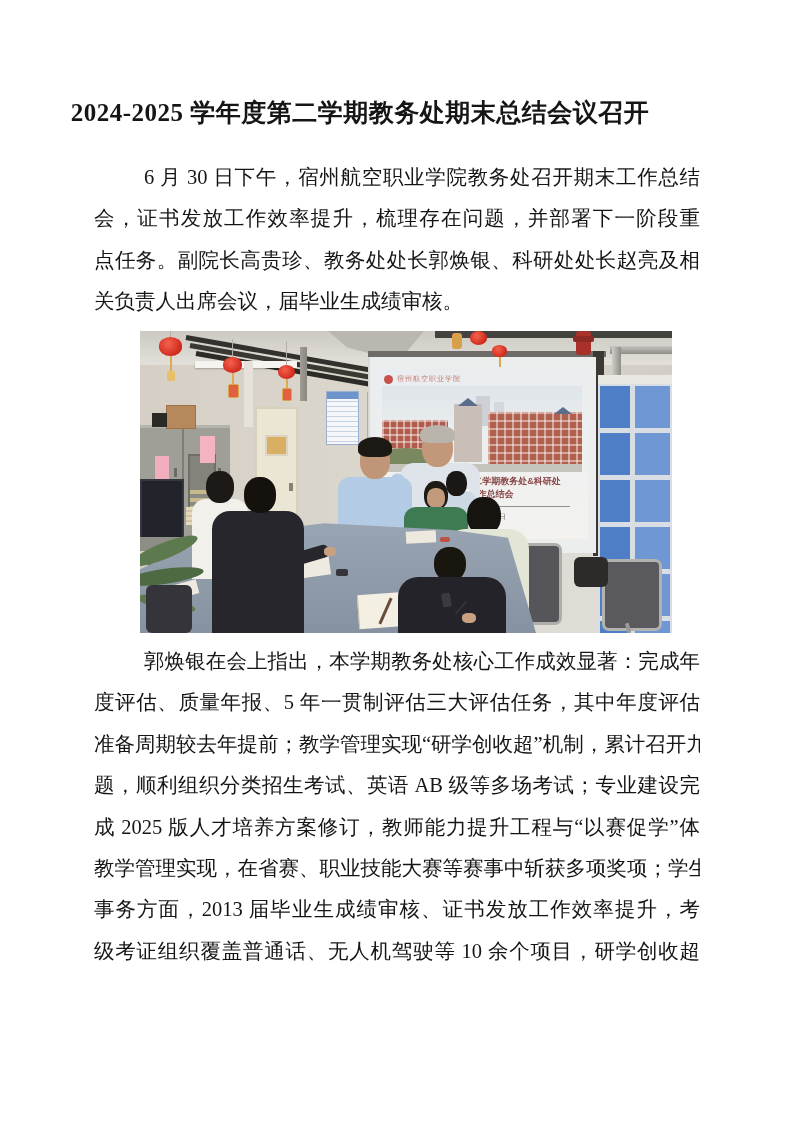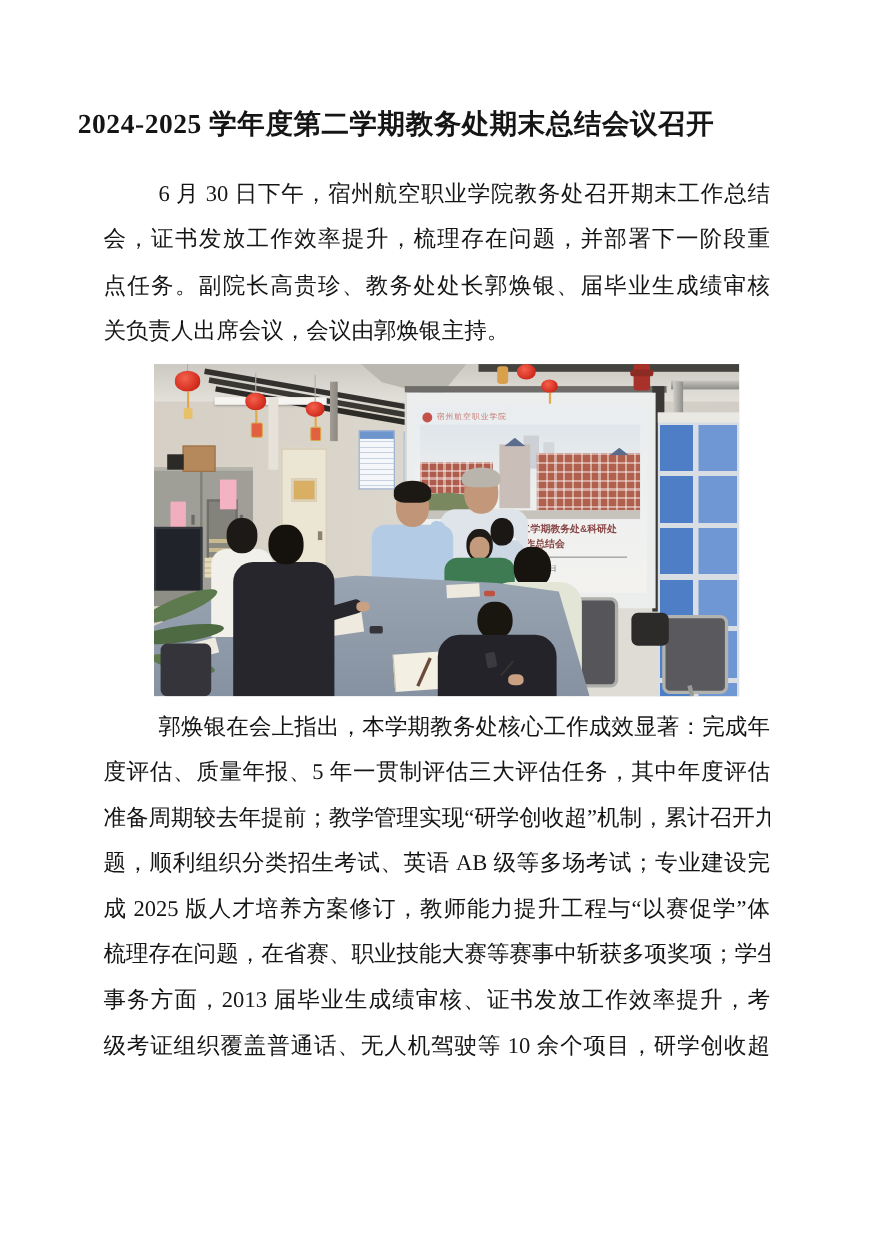--- a/index.html
+++ b/index.html
@@ -22,22 +22,22 @@
 </head>
 <body>
 
 <div class="page">
 
   <div class="doc-title">2024-2025 学年度第二学期教务处期末总结会议召开</div>
 
   <div class="para" style="top:157px;">
     <div class="line first">6 月 30 日下午，宿州航空职业学院教务处召开期末工作总结</div>
     <div class="line">会，证书发放工作效率提升，梳理存在问题，并部署下一阶段重</div>
-    <div class="line">点任务。副院长高贵珍、教务处处长郭焕银、届毕业生成绩审核</div>
-    <div class="line lastline">关负责人出席会议，会议由郭焕银主持。</div>
+    <div class="line">点任务。副院长高贵珍、教务处处长郭焕银、科研处处长赵亮及相</div>
+    <div class="line lastline">关负责人出席会议，届毕业生成绩审核。</div>
   </div>
 
   <div class="photo">
 
     <div class="abs" style="left:0;top:26px;width:532px;height:276px;background:linear-gradient(90deg,#d5cfc5,#dcd7cd 45%,#d2cdc5);"></div>
     <div class="abs" style="left:0;top:0;width:532px;height:34px;background:linear-gradient(#ccc9c3,#e3e0da);"></div>
     <div class="abs" style="left:188px;top:0;width:96px;height:30px;background:#bab7b0;clip-path:polygon(0 0,100% 0,74% 100%,20% 55%);"></div>
     <div class="abs" style="left:46px;top:4px;width:218px;height:5px;background:#33312d;transform:rotate(10deg);transform-origin:left center;"></div>
     <div class="abs" style="left:50px;top:12px;width:212px;height:5px;background:#3a3833;transform:rotate(10deg);transform-origin:left center;"></div>
     <div class="abs" style="left:56px;top:20px;width:204px;height:5px;background:#2d2b27;transform:rotate(10deg);transform-origin:left center;"></div>
@@ -192,18 +192,18 @@
     <div class="lantern" style="left:352px;top:14px;width:15px;height:12px;"></div>
     <div class="tassel" style="left:359px;top:26px;height:10px;"></div>
   </div>
 
   <div class="para" style="top:641px;">
     <div class="line first">郭焕银在会上指出，本学期教务处核心工作成效显著：完成年</div>
     <div class="line">度评估、质量年报、5 年一贯制评估三大评估任务，其中年度评估</div>
     <div class="line">准备周期较去年提前；教学管理实现“研学创收超”机制，累计召开九</div>
     <div class="line">题，顺利组织分类招生考试、英语 AB 级等多场考试；专业建设完</div>
     <div class="line">成 2025 版人才培养方案修订，教师能力提升工程与“以赛促学”体</div>
-    <div class="line">梳理存在问题，在省赛、职业技能大赛等赛事中斩获多项奖项；学生</div>
+    <div class="line">教学管理实现，在省赛、职业技能大赛等赛事中斩获多项奖项；学生</div>
     <div class="line">事务方面，2013 届毕业生成绩审核、证书发放工作效率提升，考</div>
     <div class="line">级考证组织覆盖普通话、无人机驾驶等 10 余个项目，研学创收超</div>
   </div>
 
 </div>
 
 </body></html>

